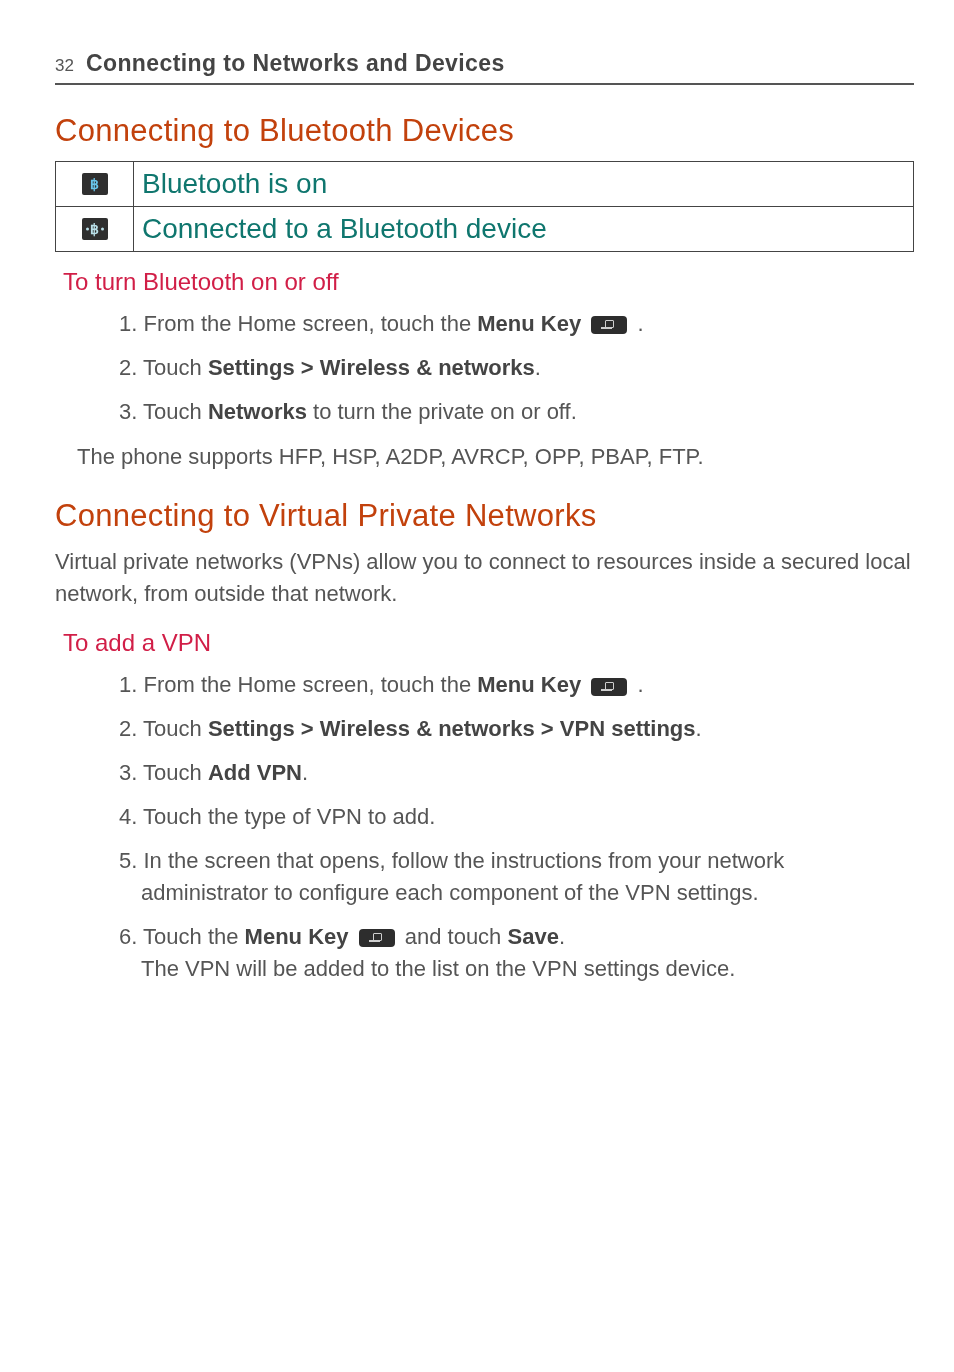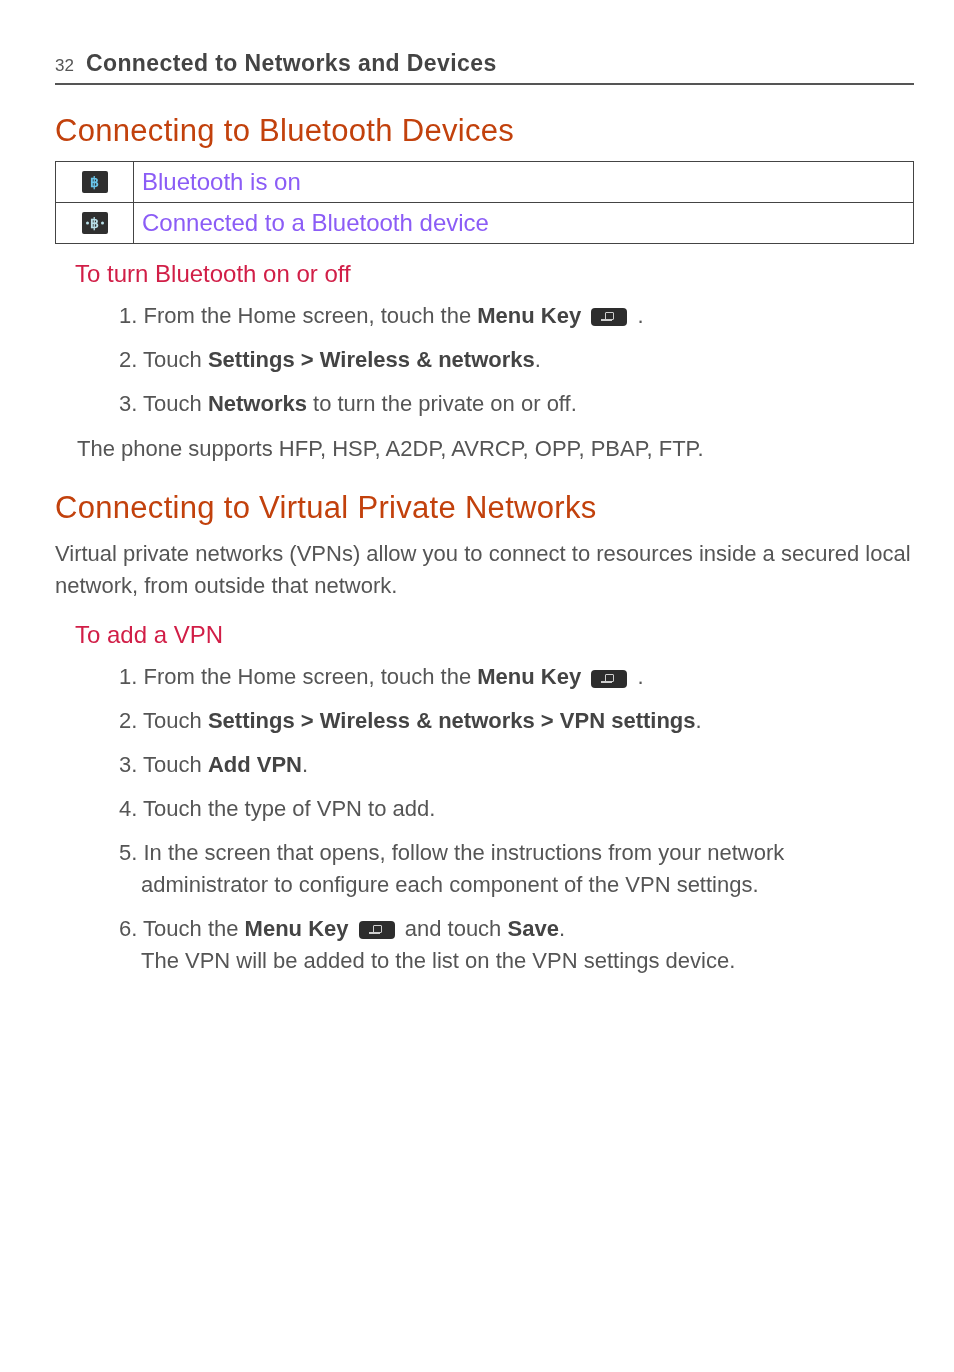--- a/index.html
+++ b/index.html
@@ -74,28 +74,28 @@
     top:50%;
     width:3px;height:3px;
     background:#b9dfe8;
     border-radius:50%;
     transform:translateY(-50%);
   }
   .bt-icon.connected::before{ left:4px; }
   .bt-icon.connected::after{ right:4px; }
   .bt-glyph{ font-weight:bold; }
   .table-text {
-    font-size: 24px;
-    color: #8b5cf6;
+    font-size: 28px;
+    color: #0f766e;
   }
   .h2-red {
     color: #d11e47;
     font-size: 24px;
     font-weight: 400;
-    margin: 14px 0 6px 20px;
+    margin: 14px 0 6px 8px;
   }
   .ol-block {
     margin: 4px 0 16px 52px;
   }
   .li-item {
     margin: 12px 12px;
     font-size: 22px;
     line-height:1.45;
     color:#555;
     padding-left:22px;
@@ -142,21 +142,21 @@
     background:#cfcfcf;
   }
 </style>
 </head>
 <body>
 
 <div class="page">
 
   <div class="header-row">
     <span class="page-num">32</span>
-    <span class="chapter-title">Connected to Networks and Devices</span>
+    <span class="chapter-title">Connecting to Networks and Devices</span>
   </div>
 
   <div class="h1-red">Connecting to Bluetooth Devices</div>
 
   <table class="icon-table">
     <tbody>
         <tr>
       <td class="icon-cell">
         <span class="bt-icon"><span class="bt-glyph">฿</span></span>
       </td>

